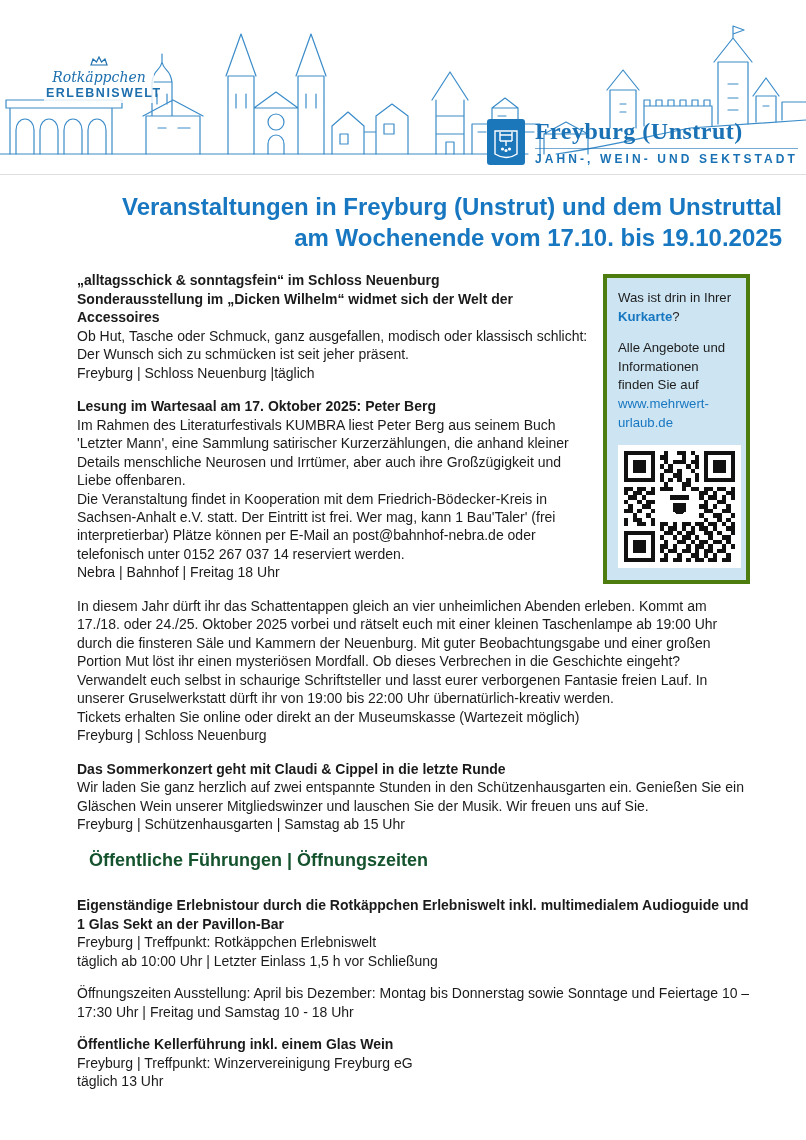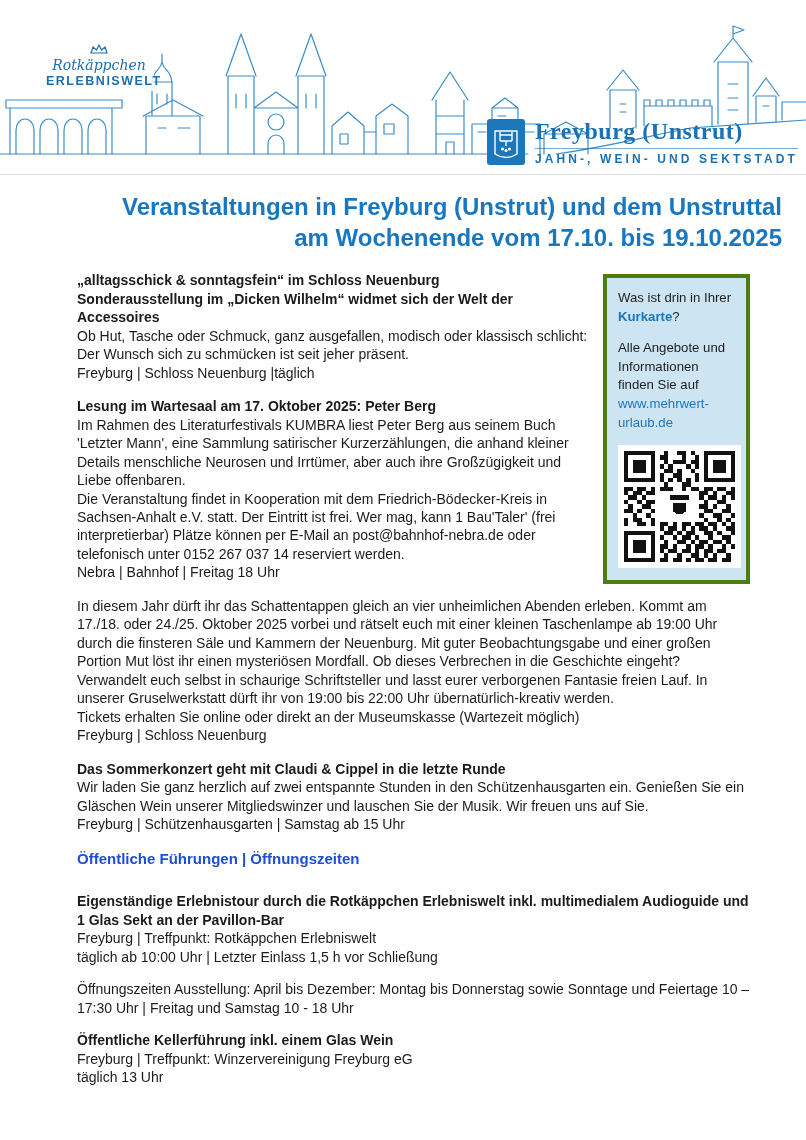--- a/index.html
+++ b/index.html
@@ -9,21 +9,21 @@
     font-family: "Liberation Sans", sans-serif;
     color: #1b1b1b;
     position: relative;
   }
   .page { width: 806px; height: 1140px; overflow: hidden; position: relative; background:#fff; }
 
   
   header { position: relative; height: 174px; }
   .skyline { position: absolute; left: 0; top: 4px; }
   .logo {
-    position: absolute; left: 44px; top: 38px; width: 110px;
+    position: absolute; left: 44px; top: 50px; width: 110px;
     text-align: center; color: #1d6fae;
     background: rgba(255,255,255,.82); padding: 2px 2px 3px;
   }
   .logo-script { font-family: "DejaVu Serif", serif; font-style: italic; font-size: 14px; line-height: 1.1; }
   .logo-main { font-size: 12.5px; font-weight: bold; letter-spacing: 1.5px; margin-top: 1px; }
   .brand { position: absolute; right: 8px; bottom: 8px; display: flex; align-items: center; gap: 10px; }
   .brand-text { display: flex; flex-direction: column; }
   .brand-title { font-family: "Liberation Serif", serif; font-weight: bold; font-size: 24px; color: #1a72b5; letter-spacing: .5px; white-space: nowrap; }
   .brand-rule { height: 1px; background: #1a72b5; opacity: .6; margin: 3px 0 3px; }
   .brand-subtitle { font-size: 12px; font-weight: bold; letter-spacing: 3.1px; color: #1a72b5; white-space: nowrap; }
@@ -51,21 +51,21 @@
   .k-link { color: #1877c1; }
   .k-bold { font-weight: bold; }
   .qr-wrap { background: #fff; padding: 6px; width: 123px; }
   .qr-wrap svg { display: block; width: 111px; height: 111px; }
 
   section.event { margin-bottom: 15px; margin-top: 15px; }
   .sec-heading { font-weight: bold; white-space: pre-line; }
   .sec-body { white-space: pre-line; }
   .sec-location { }
 
-  h2.subhead { color: #1d4ed8; font-size: 15px; margin: 6px 0 24px; }
+  h2.subhead { color: #14532d; font-size: 18px; margin: 6px 12px 24px; }
   section.info { margin-bottom: 14px; }
   .info-lines { white-space: pre-line; }
 </style>
 </head>
 <body>
 
 <div class="page">
 
   <header>
     <svg class="skyline" width="806" height="160" viewBox="0 0 806 160" fill="none" stroke="#3b8cc9" stroke-width="1.2" stroke-linejoin="round" stroke-linecap="round">

